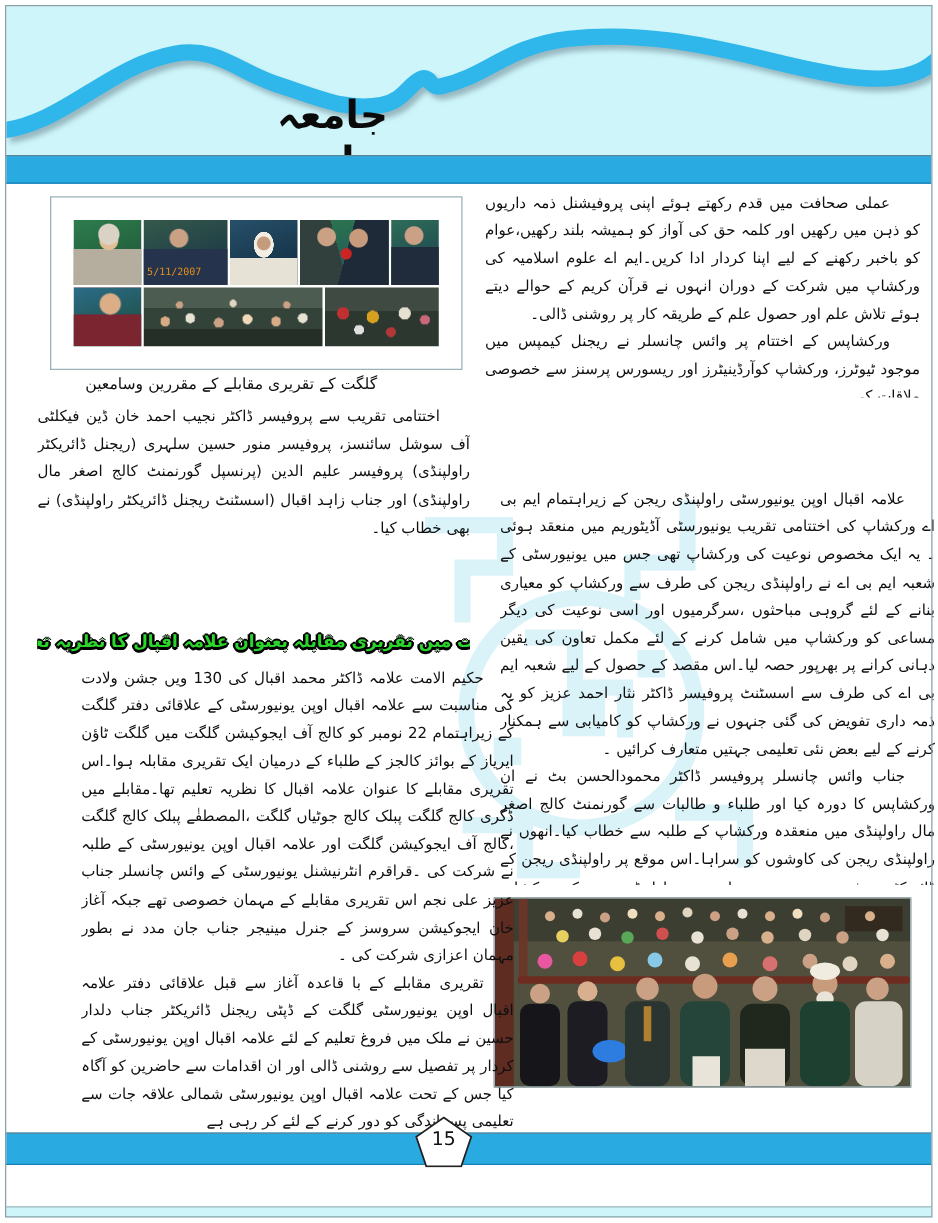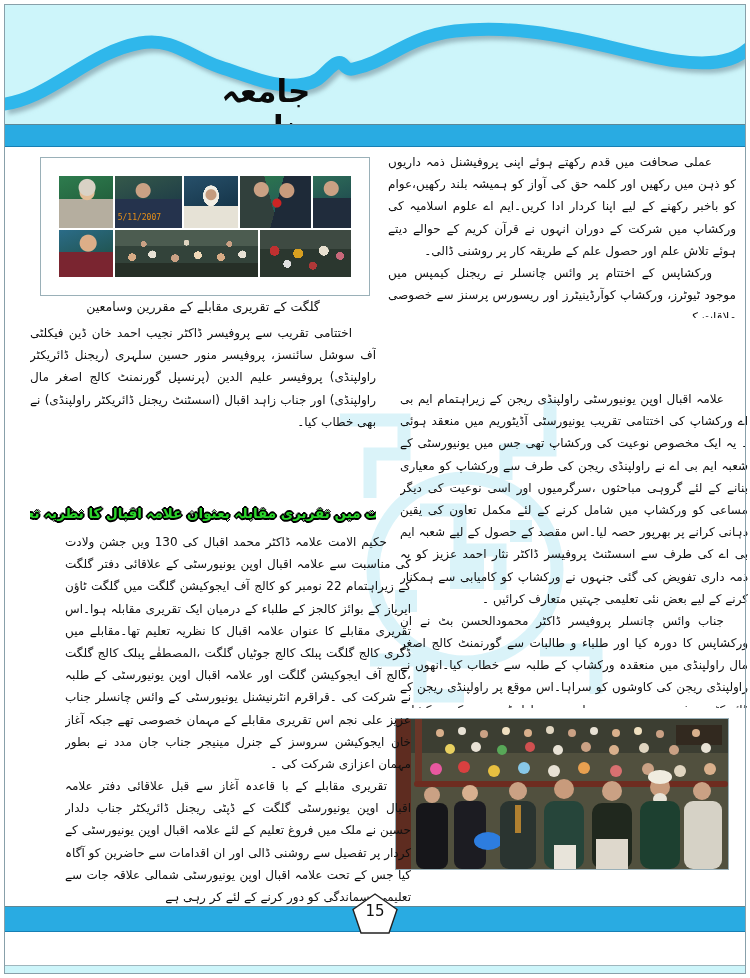--- a/index.html
+++ b/index.html
@@ -87,21 +87,21 @@
       radial-gradient(circle 4px at 58% 76%, #b03838 98%, transparent),
       linear-gradient(180deg,#3e4a42 0 40%,#2b372f 40%);}
   .date-stamp{position:absolute;left:3px;bottom:6px;font-size:8px;color:#e89018;
       font-family:"DejaVu Sans Mono","Liberation Mono",monospace;direction:ltr;}
 
   
   .audience-photo{position:absolute;left:395px;top:718px;width:332px;height:150px;z-index:2;
       border:1px solid #9ab0b8;box-sizing:content-box;background:#4e4a3a;}
 
   
-  .pentagon-wrap{position:absolute;left:351px;top:893px;width:48px;height:41px;z-index:5;}
+  .pentagon-wrap{position:absolute;left:331px;top:893px;width:48px;height:41px;z-index:5;}
   .pentagon-num{position:absolute;left:0;top:9px;width:48px;text-align:center;
       font-size:15px;color:#111;z-index:6;}
 </style>
 </head>
 <body>
 
 <div class="page">
   <div class="page-frame"></div>
 
   <div class="header">
@@ -214,21 +214,21 @@
       <div class="ph ph4"></div>
       <div class="ph ph5"></div>
     </div>
     <div class="collage-row row2">
       <div class="ph ph6"></div>
       <div class="ph ph7"></div>
       <div class="ph ph8"></div>
     </div>
   </div>
 
-  <div class="col caption" style="left:30px;top:299px;width:346px;height:22px;position:absolute;">گلگت کے تقریری مقابلے کے مقررین وسامعین</div>
+  <div class="col caption" style="left:12px;top:299px;width:346px;height:22px;position:absolute;">گلگت کے تقریری مقابلے کے مقررین وسامعین</div>
   <div class="col body-text" style="left:30px;top:322px;width:346px;height:174px;position:absolute;">
     <p>اختتامی تقریب سے پروفیسر ڈاکٹر نجیب احمد خان ڈین فیکلٹی آف سوشل سائنسز، پروفیسر منور حسین سلہری (ریجنل ڈائریکٹر راولپنڈی) پروفیسر علیم الدین (پرنسپل گورنمنٹ کالج اصغر مال راولپنڈی) اور جناب زاہد اقبال (اسسٹنٹ ریجنل ڈائریکٹر راولپنڈی) نے بھی خطاب کیا۔</p>
   </div>
   <div class="col headline" style="left:30px;top:497px;width:346px;height:32px;position:absolute;font-size:13.5px;white-space:nowrap;">گلگت میں تقریری مقابلہ بعنوان علامہ اقبال کا نظریہ تعلیم</div>
   <div class="col body-text" style="left:30px;top:531px;width:346px;height:374px;position:absolute;margin-left:35px;">
     <p>حکیم الامت علامہ ڈاکٹر محمد اقبال کی 130 ویں جشن ولادت کی مناسبت سے علامہ اقبال اوپن یونیورسٹی کے علاقائی دفتر گلگت کے زیراہتمام 22 نومبر کو کالج آف ایجوکیشن گلگت میں گلگت ٹاؤن ایریاز کے بوائز کالجز کے طلباء کے درمیان ایک تقریری مقابلہ ہوا۔اس تقریری مقابلے کا عنوان علامہ اقبال کا نظریہ تعلیم تھا۔مقابلے میں ڈگری کالج گلگت پبلک کالج جوٹیاں گلگت ،المصطفٰے پبلک کالج گلگت ،کالج آف ایجوکیشن گلگت اور علامہ اقبال اوپن یونیورسٹی کے طلبہ نے شرکت کی ۔قراقرم انٹرنیشنل یونیورسٹی کے وائس چانسلر جناب عزیز علی نجم اس تقریری مقابلے کے مہمان خصوصی تھے جبکہ آغاز خان ایجوکیشن سروسز کے جنرل مینیجر جناب جان مدد نے بطور مہمان اعزازی شرکت کی ۔</p>
     <p>تقریری مقابلے کے با قاعدہ آغاز سے قبل علاقائی دفتر علامہ اقبال اوپن یونیورسٹی گلگت کے ڈپٹی ریجنل ڈائریکٹر جناب دلدار حسین نے ملک میں فروغ تعلیم کے لئے علامہ اقبال اوپن یونیورسٹی کے کردار پر تفصیل سے روشنی ڈالی اور ان اقدامات سے حاضرین کو آگاہ کیا جس کے تحت علامہ اقبال اوپن یونیورسٹی شمالی علاقہ جات سے تعلیمی پسماندگی کو دور کرنے کے لئے کر رہی ہے</p>
   </div>
 
   <div class="band band-bottom"></div>

